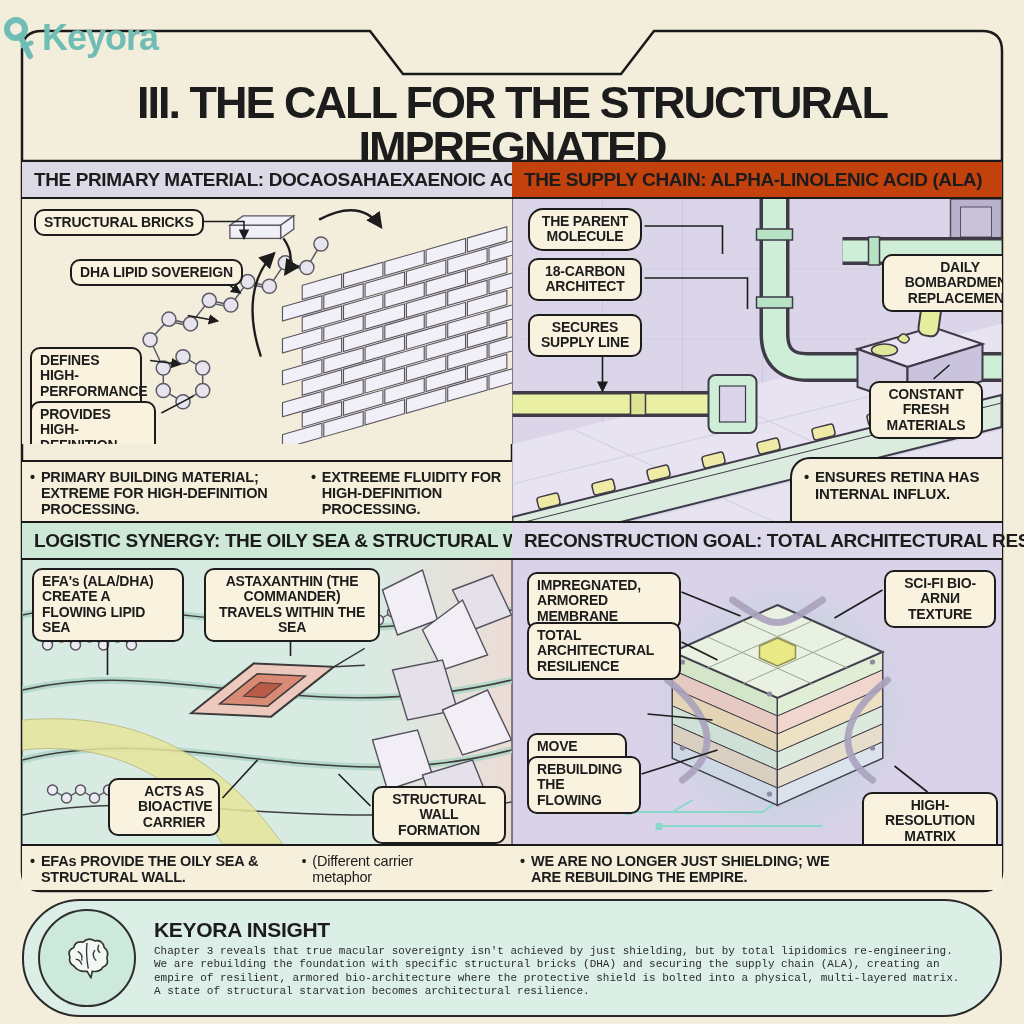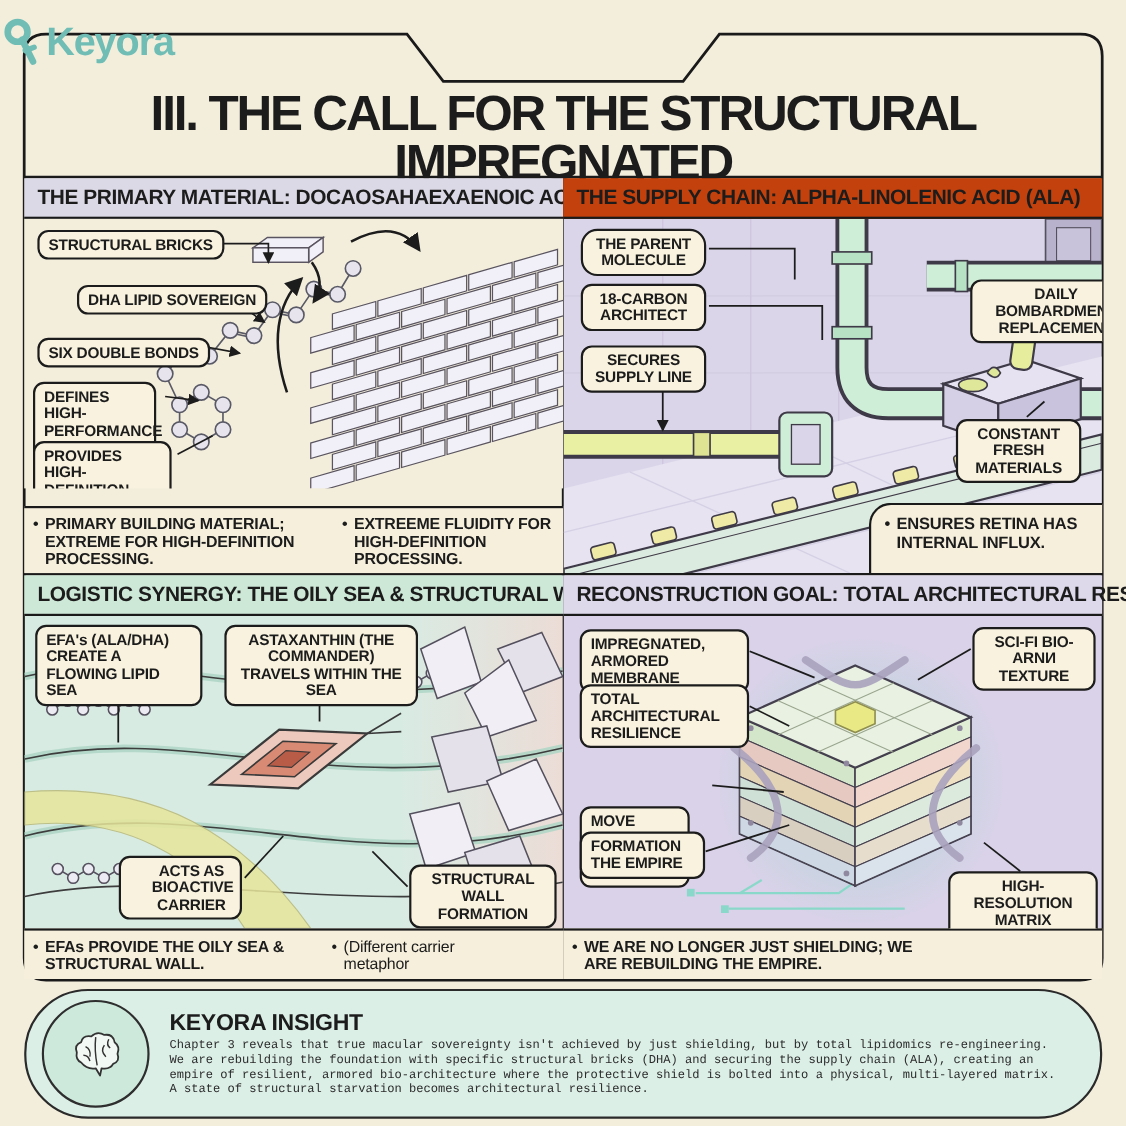--- a/index.html
+++ b/index.html
@@ -194,21 +194,20 @@
         <g fill="none" stroke="#1c1c1c" stroke-width="1.6">
           <path d="M170,24 H220 V42" marker-end="url(#ah1)"></path>
           <path d="M182,76 L216,100" marker-end="url(#ah1)"></path>
           <path d="M160,124 L192,130" marker-end="url(#ah1)"></path>
           <path d="M120,172 L152,176" marker-end="url(#ah1)"></path>
           <path d="M132,228 L166,210"></path>
         </g>
       </svg>
       <div class="co co-left" style="left:12px;top:10px;">STRUCTURAL BRICKS</div>
       <div class="co co-left" style="left:12px;top:60px;margin-left:36px;">DHA LIPID SOVEREIGN</div>
-      <div class="co co-left" style="left:12px;top:108px;">SIX DOUBLE BONDS</div>
       <div class="co co-left" style="left:8px;top:148px;width:112px;">DEFINES HIGH-PERFORMANCE NATURE</div>
       <div class="co co-left" style="left:8px;top:202px;width:126px;">PROVIDES HIGH-DEFINITION FLUIDITY</div>
     </div>
     <div class="qs qs-tl">
       <div class="bul" style="flex:0 0 58%;">
           <span class="dot">•</span>
           <span>PRIMARY BUILDING MATERIAL; EXTREME FOR HIGH-DEFINITION PROCESSING.</span>
         </div>
       <div class="bul" style="flex:1 1 auto;">
           <span class="dot">•</span>
@@ -476,21 +475,21 @@
           <path d="M169,82 L205,100"></path>
           <path d="M135,154 L200,160"></path>
           <path d="M129,214 L205,190"></path>
           <path d="M370,30 L322,58"></path>
           <path d="M415,232 L382,206"></path>
         </g>
       </svg>
       <div class="co co-left" style="left:15px;top:12px;width:154px;">IMPREGNATED, ARMORED MEMBRANE</div>
       <div class="co co-left" style="left:15px;top:62px;width:154px;">TOTAL ARCHITECTURAL RESILIENCE</div>
       <div class="co co-left" style="left:15px;top:126px;width:100px;margin-top:47px;">MOVE FROM STRUCTURAL STARVATION</div>
-      <div class="co co-left" style="left:15px;top:196px;width:114px;">FORMATION THE EMPIRE</div>
+      <div class="co co-left" style="left:15px;top:196px;width:114px;">REBUILDING THE FLOWING</div>
       <div class="co" style="left:372px;top:10px;width:112px;">SCI-FI BIO-ARNИ TEXTURE</div>
       <div class="co" style="left:350px;top:232px;width:136px;">HIGH-RESOLUTION MATRIX SECURED</div>
     </div>
     <div class="qs qs-br">
       <div class="bul" style="max-width:330px;">
           <span class="dot">•</span>
           <span>WE ARE NO LONGER JUST SHIELDING; WE ARE REBUILDING THE EMPIRE.</span>
         </div>
     </div>
   </section>

